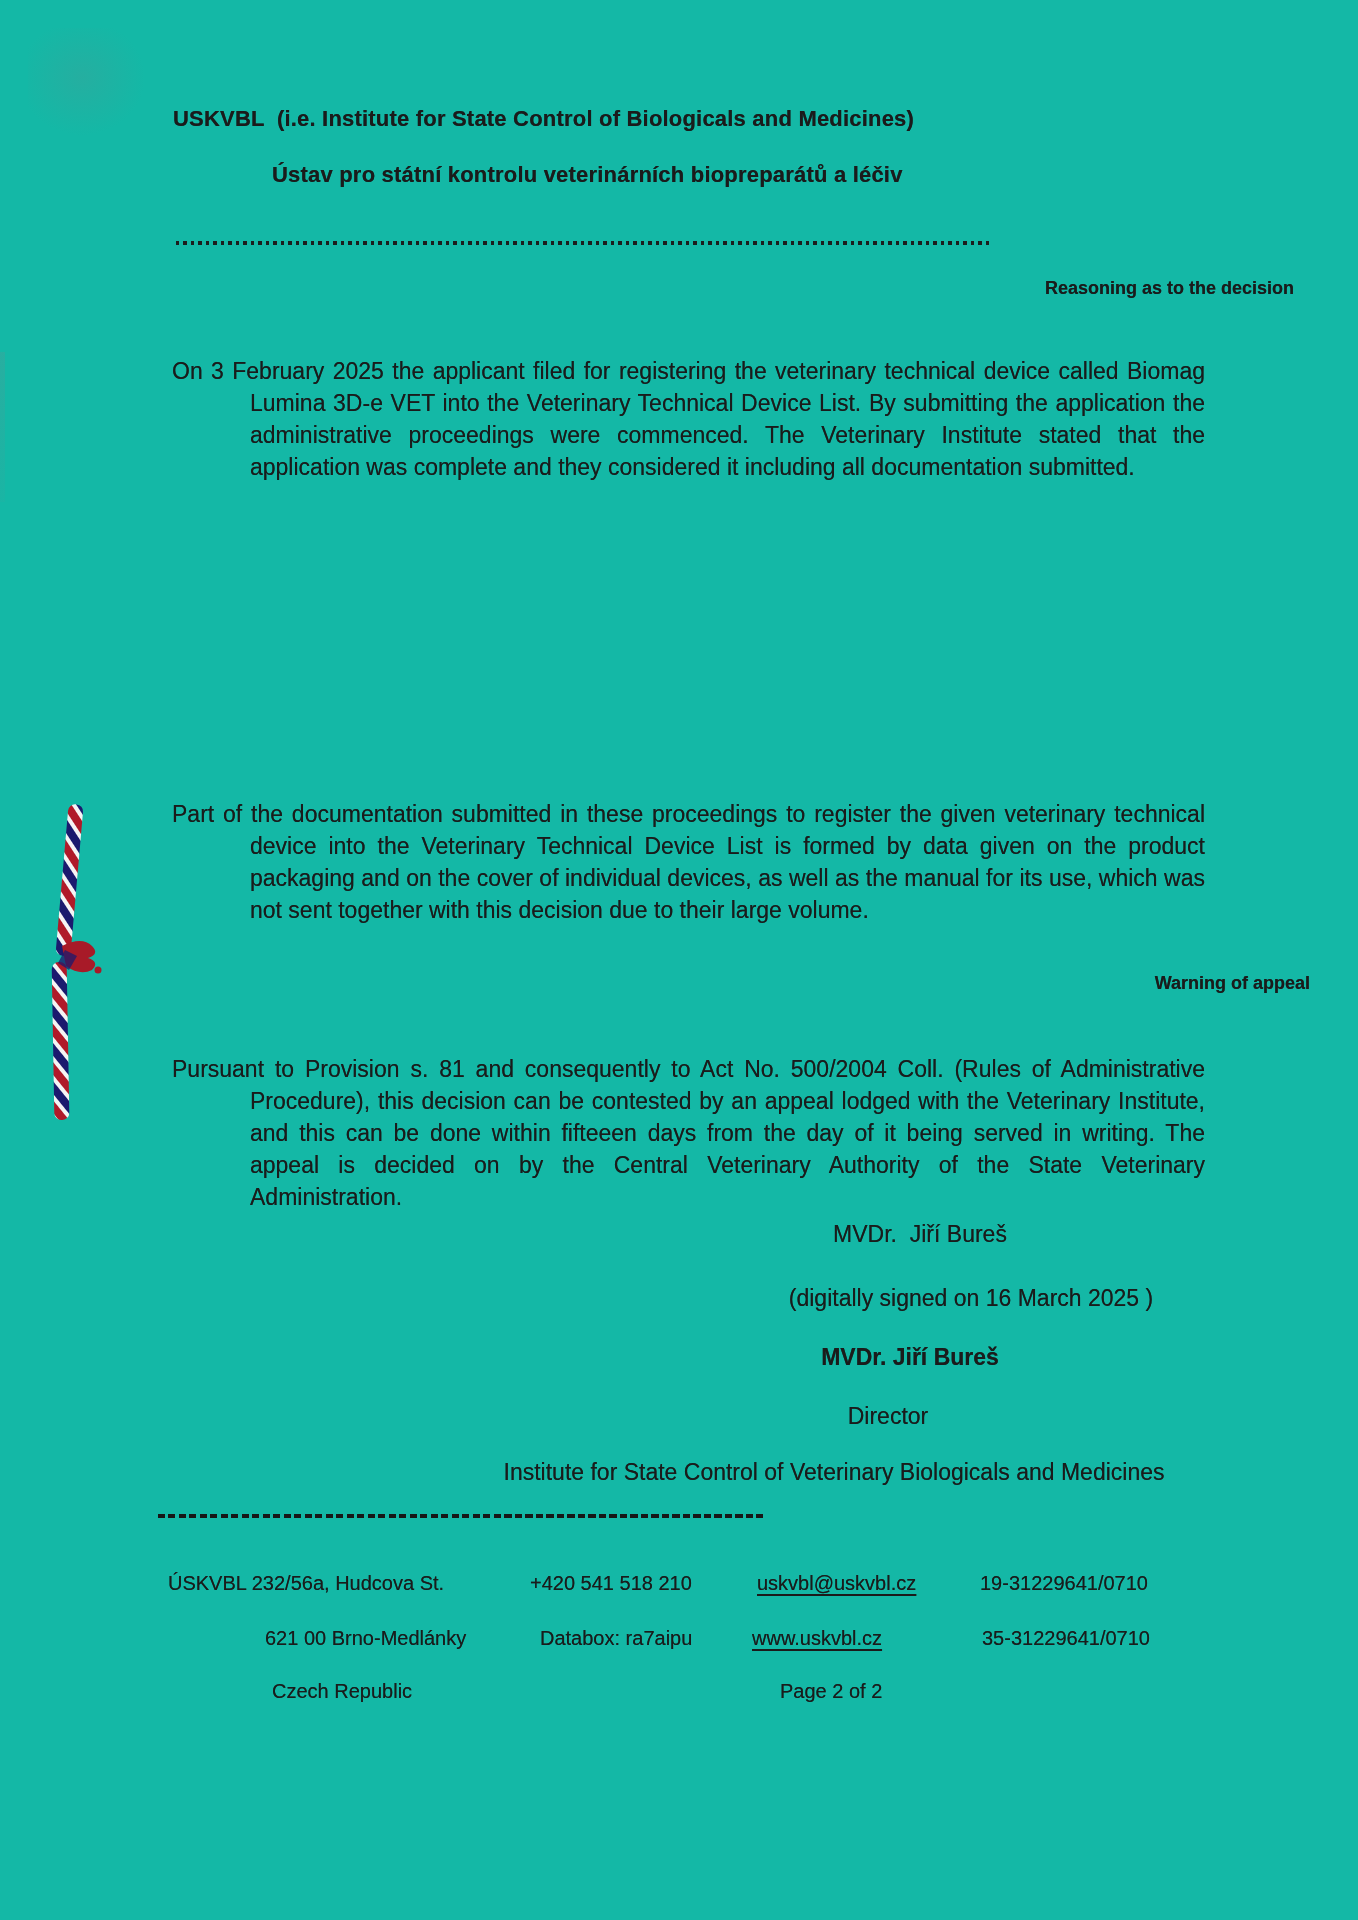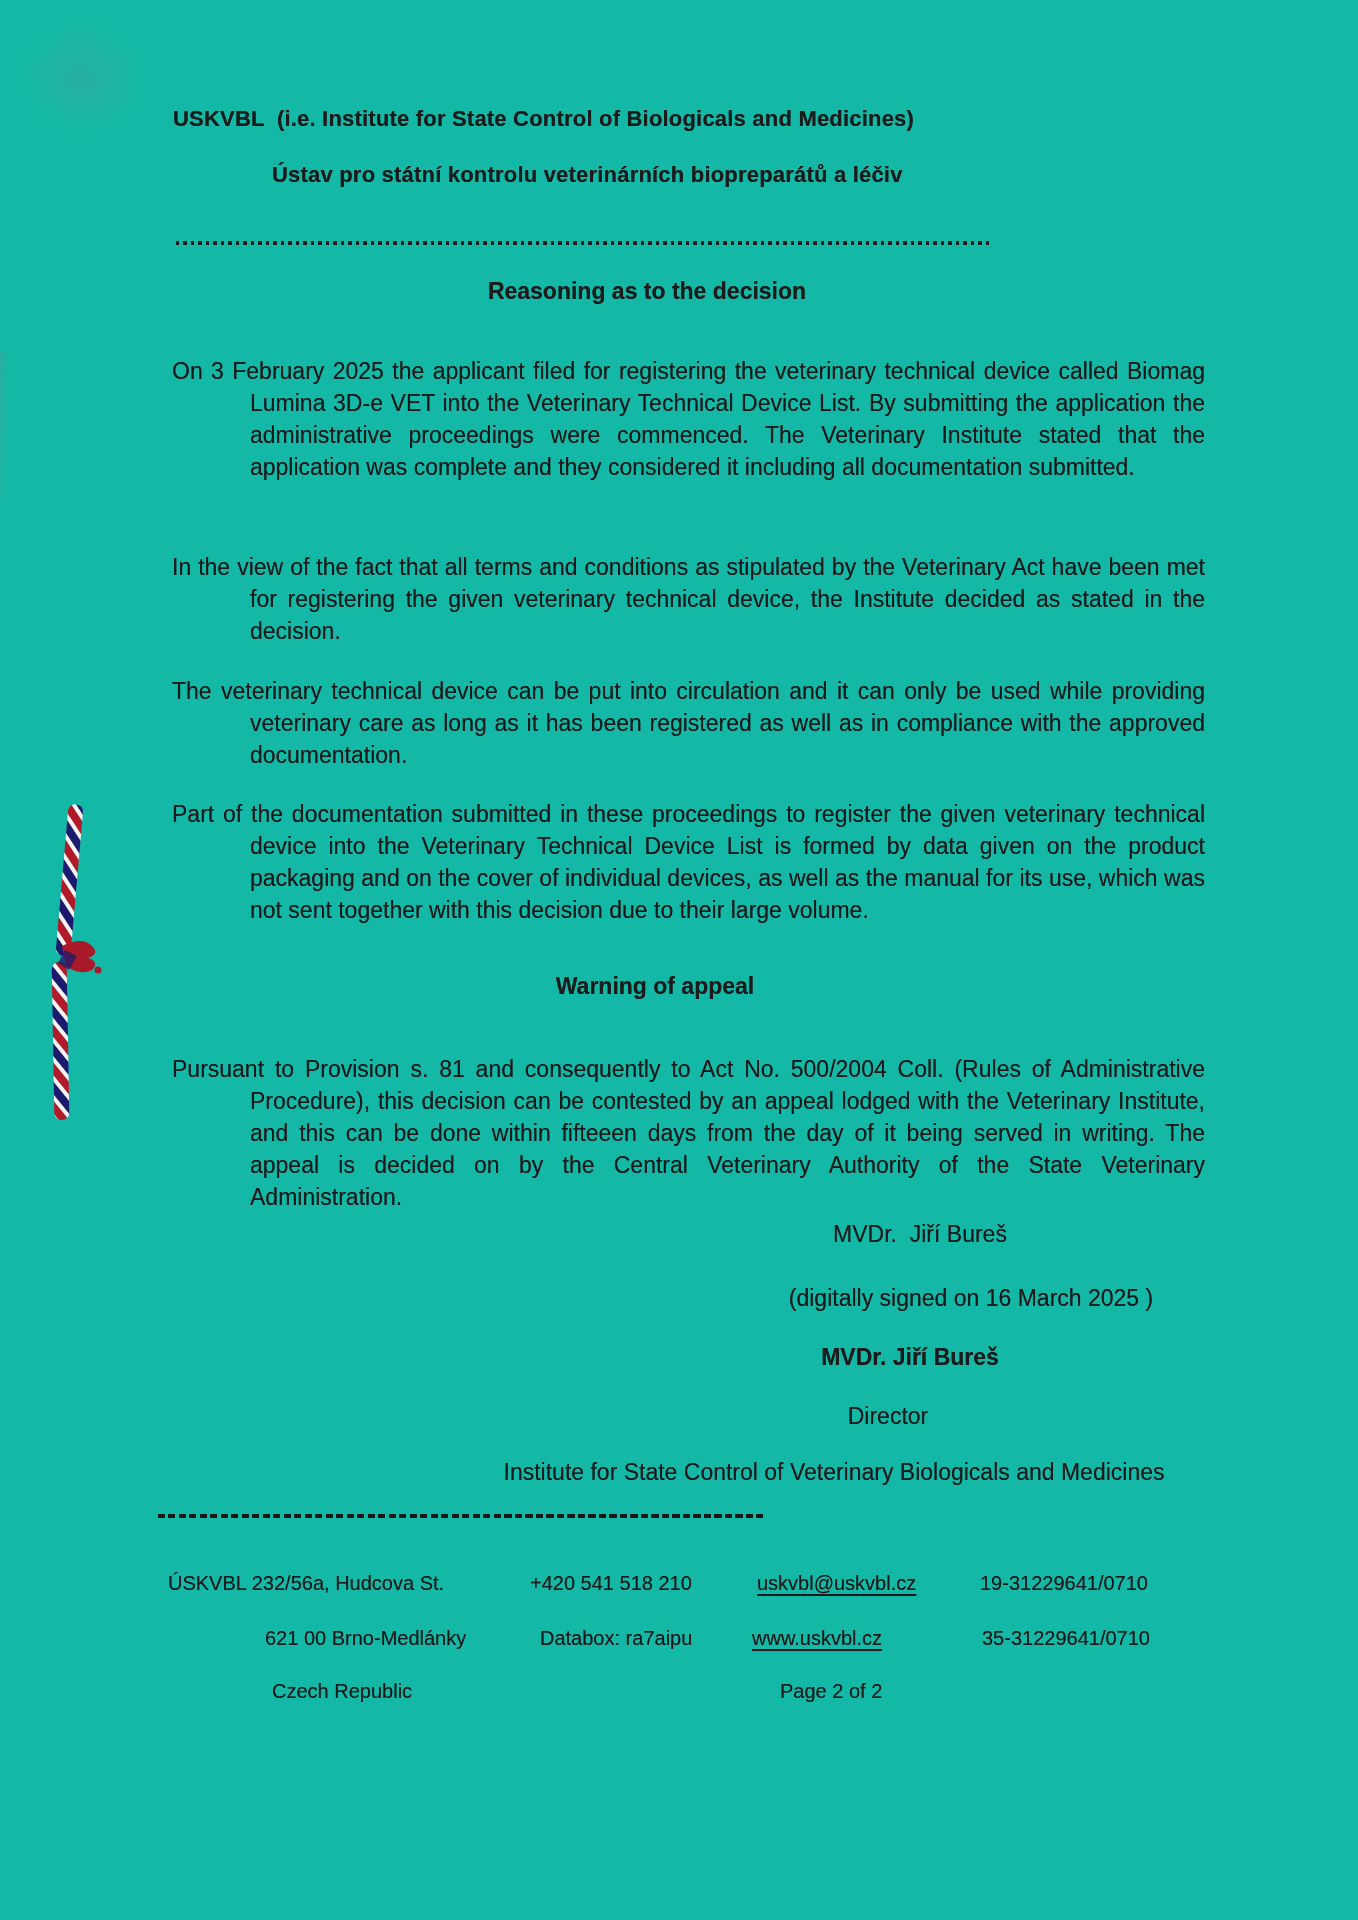--- a/index.html
+++ b/index.html
@@ -30,21 +30,21 @@
   .hdr2 { left:272px; top:162px; }
 
   
   .dotline {
     position:absolute; left:176px; top:241px; width:813px; height:4px;
     background:repeating-linear-gradient(90deg,#1c1c1c 0 3.5px, transparent 3.5px 7.5px);
   }
 
   
   .sec-heading {
-    position:absolute; text-align:center; font-size:23px; font-weight:700; white-space:nowrap;
+    position:absolute; text-align:right; font-size:18px; font-weight:700; white-space:nowrap;
   }
   .h-reasoning { left:0; top:278px; width:1294px; }
   .h-appeal   { left:0; top:973px; width:1310px; }
 
   
   .para {
     position:absolute; left:172px; width:1033px; box-sizing:border-box;
     font-size:23px; line-height:32px; text-align:justify;
     padding-left:78px; text-indent:-78px;
   }
@@ -84,22 +84,20 @@
   <div class="smudge"></div>
   <div class="edge-mark"></div>
 
   <div class="hdr hdr1 scan-text">USKVBL  (i.e. Institute for State Control of Biologicals and Medicines)</div>
   <div class="hdr hdr2 scan-text">Ústav pro státní kontrolu veterinárních biopreparátů a léčiv</div>
 
   <div class="dotline"></div>
 
   <div class="sec-heading h-reasoning scan-text">Reasoning as to the decision</div>
   <p class="para p1 scan-text">On 3 February 2025 the applicant filed for registering the veterinary technical device called Biomag Lumina 3D-e VET into the Veterinary Technical Device List. By submitting the application the administrative proceedings were commenced. The Veterinary Institute stated that the application was complete and they considered it including all documentation submitted.</p>
-  <p class="para p2 scan-text">In the view of the fact that all terms and conditions as stipulated by the Veterinary Act have been met for registering the given veterinary technical device, the Institute decided as stated in the decision.</p>
-  <p class="para p3 scan-text">The veterinary technical device can be put into circulation and it can only be used while providing veterinary care as long as it has been registered as well as in compliance with the approved documentation.</p>
   <p class="para p4 scan-text">Part of the documentation submitted in these proceedings to register the given veterinary technical device into the Veterinary Technical Device List is formed by data given on the product packaging and on the cover of individual devices, as well as the manual for its use, which was not sent together with this decision due to their large volume.</p>
 
   <div class="sec-heading h-appeal scan-text">Warning of appeal</div>
   <p class="para p5 scan-text">Pursuant to Provision s. 81 and consequently to Act No. 500/2004 Coll. (Rules of Administrative Procedure), this decision can be contested by an appeal lodged with the Veterinary Institute, and this can be done within fifteeen days from the day of it being served in writing. The appeal is decided on by the Central Veterinary Authority of the State Veterinary Administration.</p>
 
   <div class="sig sig1 scan-text">MVDr.  Jiří Bureš</div>
   <div class="sig sig2 scan-text">(digitally signed on 16 March 2025 )</div>
   <div class="sig sig3 scan-text">MVDr. Jiří Bureš</div>
   <div class="sig sig4 scan-text">Director</div>
   <div class="sig sig5 scan-text">Institute for State Control of Veterinary Biologicals and Medicines</div>

